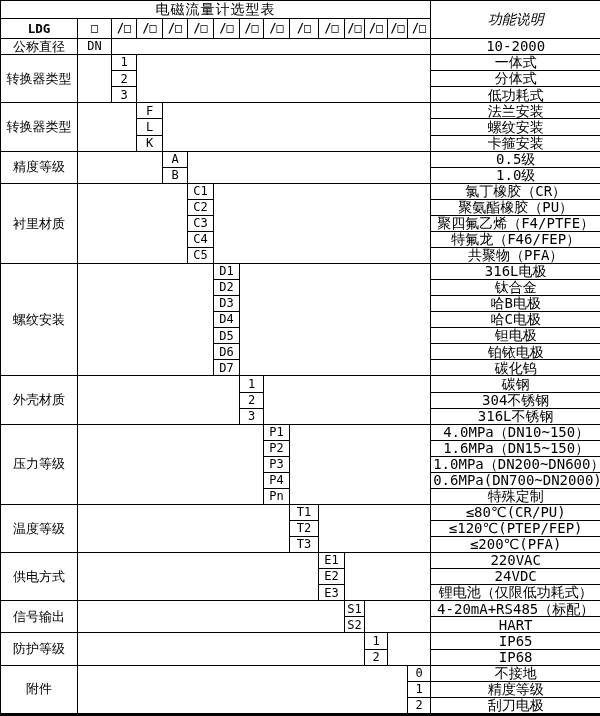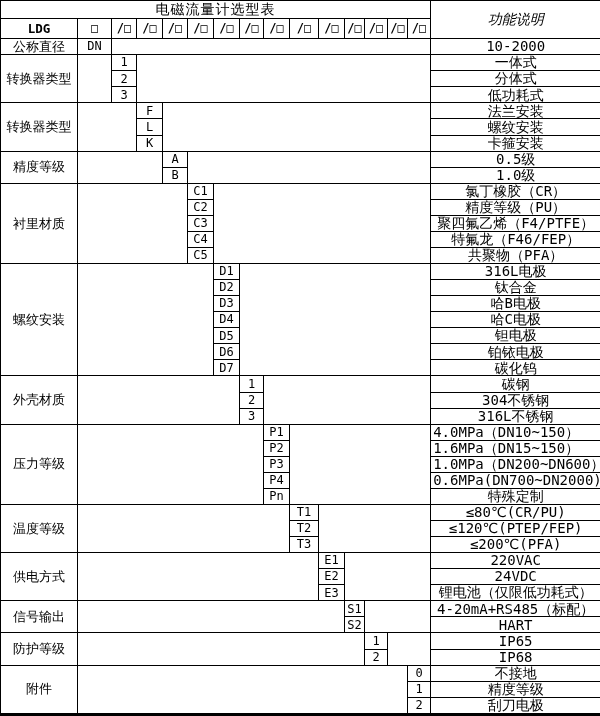--- a/index.html
+++ b/index.html
@@ -24,21 +24,21 @@
     overflow:hidden;
     line-height:1.05;
   }
   tr{height:16px;}
   tr.r-title{height:18px;}
   tr.r-model{height:20px;font-weight:bold;}
   td.title-cell{font-size:14px;letter-spacing:1px;}
   td.desc-head{font-size:14px;font-style:italic;}
   td.lbl{font-size:13px;}
   td.desc{font-size:14px;margin-top:40px;}
-  td.desc.left{text-align:left;padding-left:2px;}
+  td.desc.left{text-align:center;padding-left:2px;}
   td.code{font-size:12px;}
   td.prefix{text-align:left;padding-left:8px;}
   td.dn{text-align:left;padding-left:2px;}
   td.sp{background:#ffffff;}
 </style>
 </head>
 <body>
 
 <div class="page">
 <table class="sel">
@@ -137,21 +137,21 @@
 
   <tr>
     <td class="lbl" rowspan="5">衬里材质</td>
     <td class="sp" rowspan="5" colspan="4"></td>
     <td class="code">C1</td>
     <td class="sp" rowspan="5" colspan="9"></td>
     <td class="desc">氯丁橡胶（CR）</td>
   </tr>
   <tr>
           <td class="code">C2</td>
-          <td class="desc">精度等级（PU）</td>
+          <td class="desc">聚氨酯橡胶（PU）</td>
         </tr>
   <tr>
           <td class="code">C3</td>
           <td class="desc">聚四氟乙烯（F4/PTFE）</td>
         </tr>
   <tr>
           <td class="code">C4</td>
           <td class="desc">特氟龙（F46/FEP）</td>
         </tr>
   <tr>

